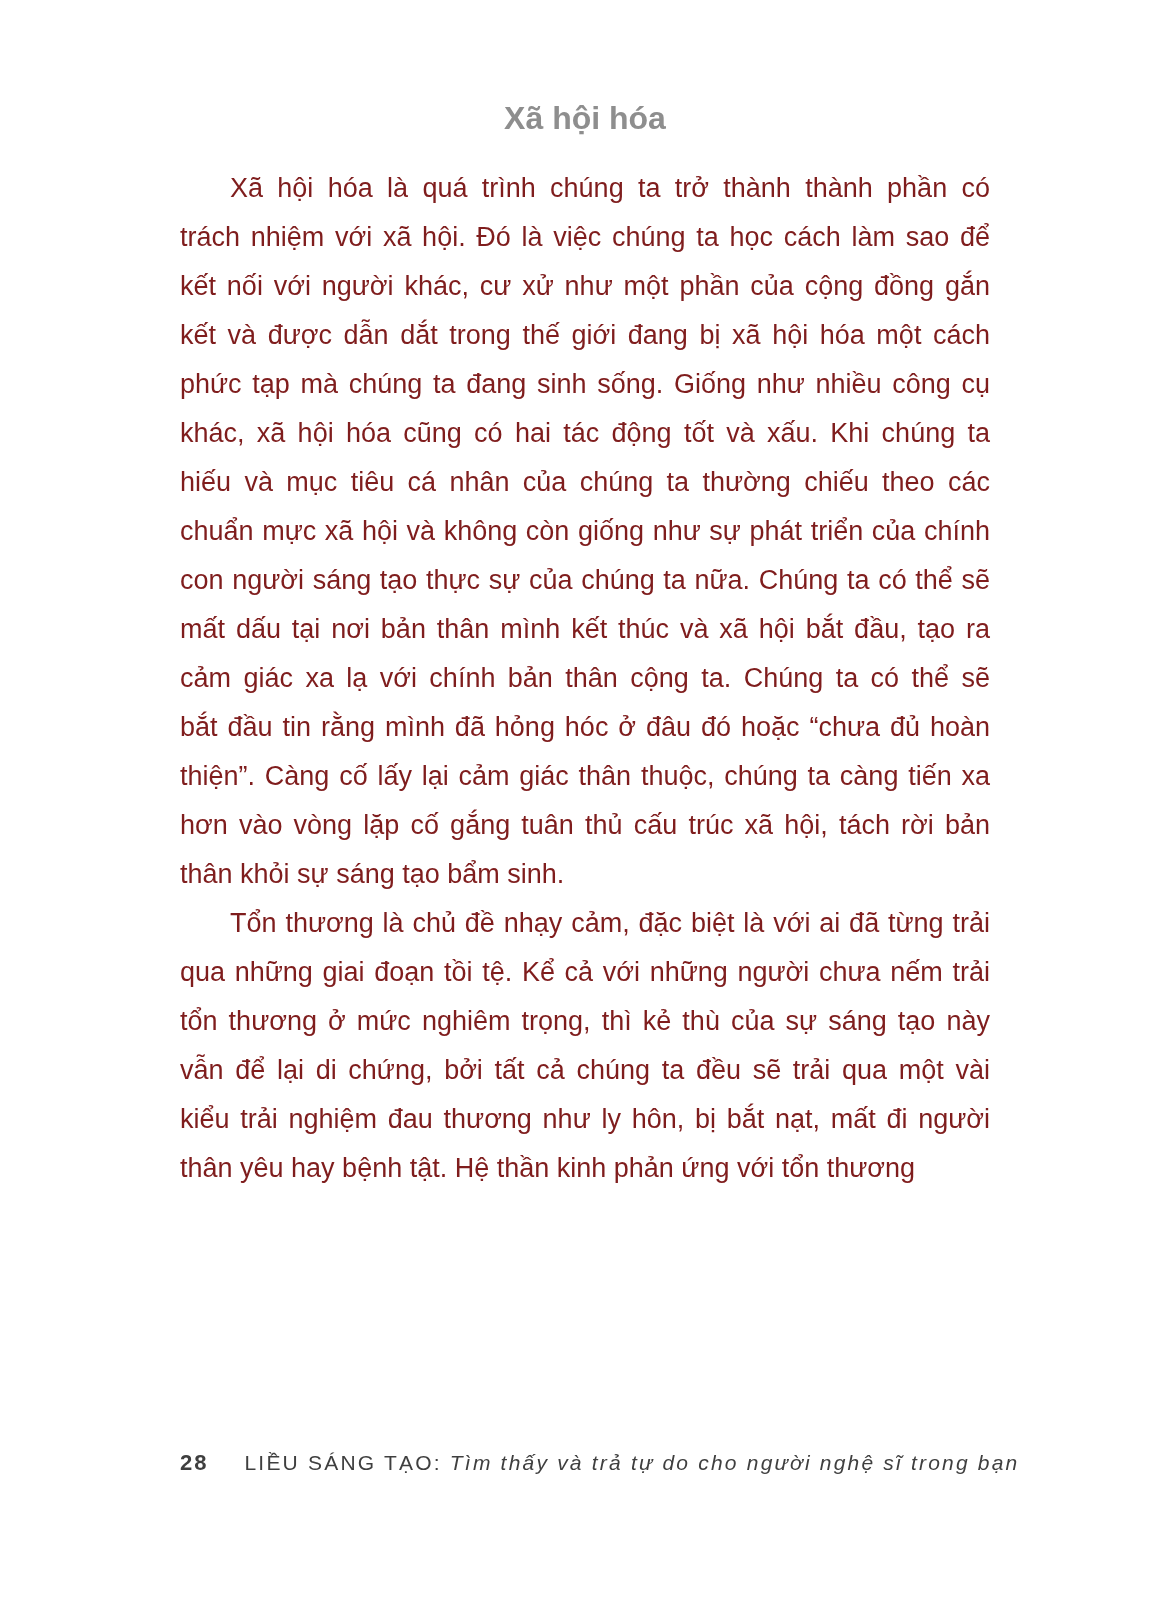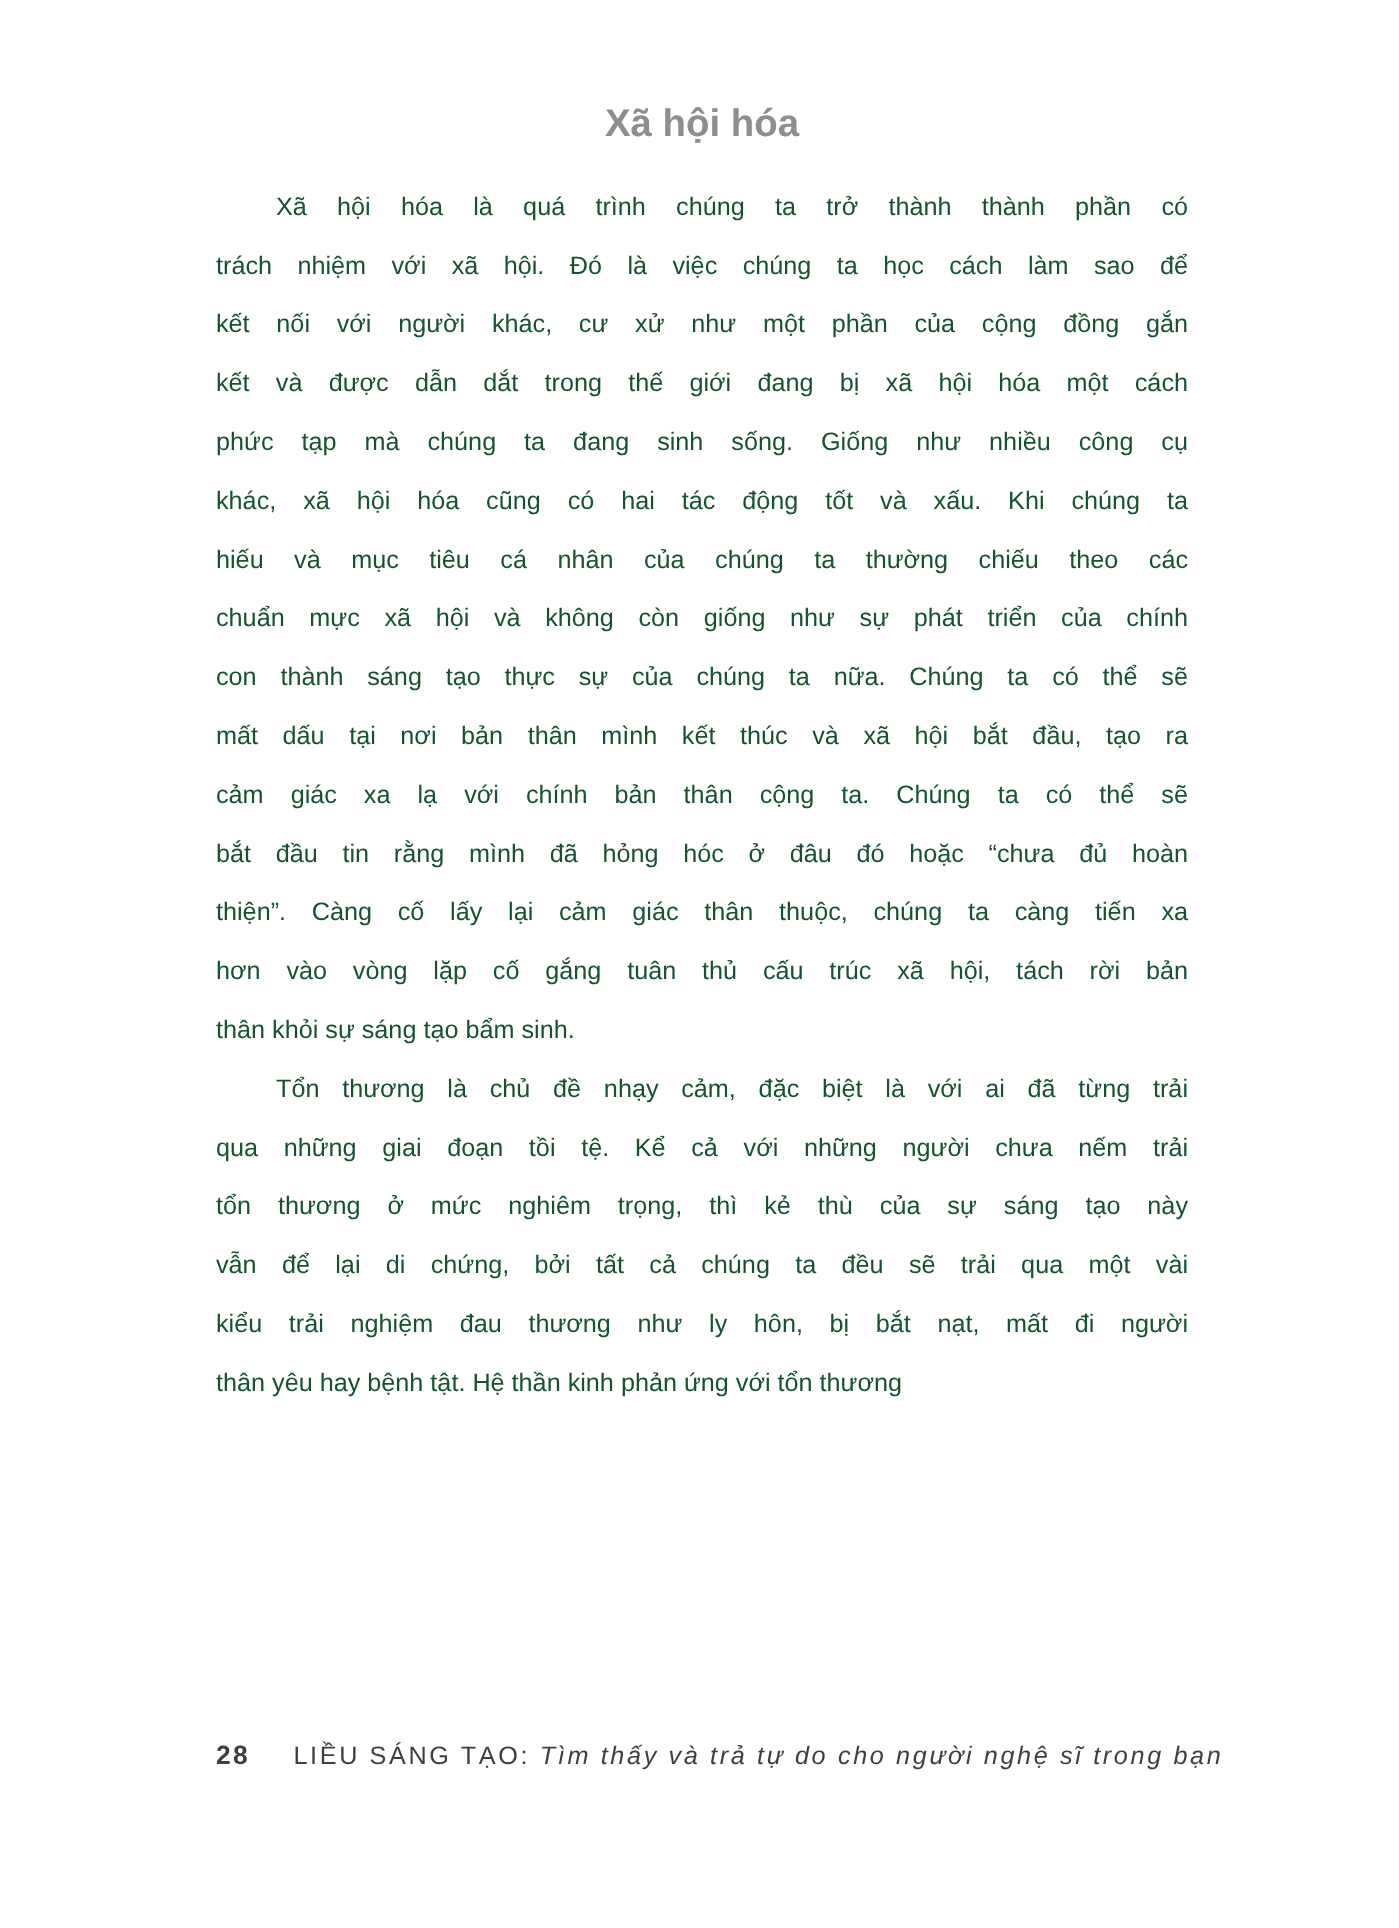--- a/index.html
+++ b/index.html
@@ -6,43 +6,43 @@
   html, body {
     width: 1166px;
     height: 1607px;
     background: #ffffff;
     font-family: "Liberation Sans", sans-serif;
     position: relative;
     overflow: hidden;
   }
   .page {
     position: absolute;
-    top: 0;
+    top: 16px;
     left: 180px;
     width: 810px;
     padding-top: 82px;
     color: #3b3b3b;
   }
   .heading {
     text-align: center;
     font-size: 32px;
     font-weight: bold;
     color: #8e8e8e;
     line-height: 1.25;
   }
   .heading.first {
     margin-bottom: 26px;
   }
   .heading.second {
     margin-top: 40px;
     margin-bottom: 28px;
   }
   .paragraph {
-    font-size: 21px;
-    color: #14532d;
+    font-size: 27px;
+    color: #7f1d1d;
   }
   .paragraph .line {
     line-height: 49px;
     text-align: justify;
     text-align-last: justify;
     white-space: normal;
   }
   .paragraph .line.first {
     text-indent: 50px;
   }
@@ -86,21 +86,21 @@
     <h2 class="heading first">Xã hội hóa</h2>
     <div class="paragraph">
         <div class="line first">Xã hội hóa là quá trình chúng ta trở thành thành phần có</div>
         <div class="line">trách nhiệm với xã hội. Đó là việc chúng ta học cách làm sao để</div>
         <div class="line">kết nối với người khác, cư xử như một phần của cộng đồng gắn</div>
         <div class="line">kết và được dẫn dắt trong thế giới đang bị xã hội hóa một cách</div>
         <div class="line">phức tạp mà chúng ta đang sinh sống. Giống như nhiều công cụ</div>
         <div class="line">khác, xã hội hóa cũng có hai tác động tốt và xấu. Khi chúng ta</div>
         <div class="line">hiếu và mục tiêu cá nhân của chúng ta thường chiếu theo các</div>
         <div class="line">chuẩn mực xã hội và không còn giống như sự phát triển của chính</div>
-        <div class="line">con thành sáng tạo thực sự của chúng ta nữa. Chúng ta có thể sẽ</div>
+        <div class="line">con người sáng tạo thực sự của chúng ta nữa. Chúng ta có thể sẽ</div>
         <div class="line">mất dấu tại nơi bản thân mình kết thúc và xã hội bắt đầu, tạo ra</div>
         <div class="line">cảm giác xa lạ với chính bản thân cộng ta. Chúng ta có thể sẽ</div>
         <div class="line">bắt đầu tin rằng mình đã hỏng hóc ở đâu đó hoặc “chưa đủ hoàn</div>
         <div class="line">thiện”. Càng cố lấy lại cảm giác thân thuộc, chúng ta càng tiến xa</div>
         <div class="line">hơn vào vòng lặp cố gắng tuân thủ cấu trúc xã hội, tách rời bản</div>
         <div class="line last">thân khỏi sự sáng tạo bẩm sinh.</div>
       </div>
   </section>
 
   <section>

